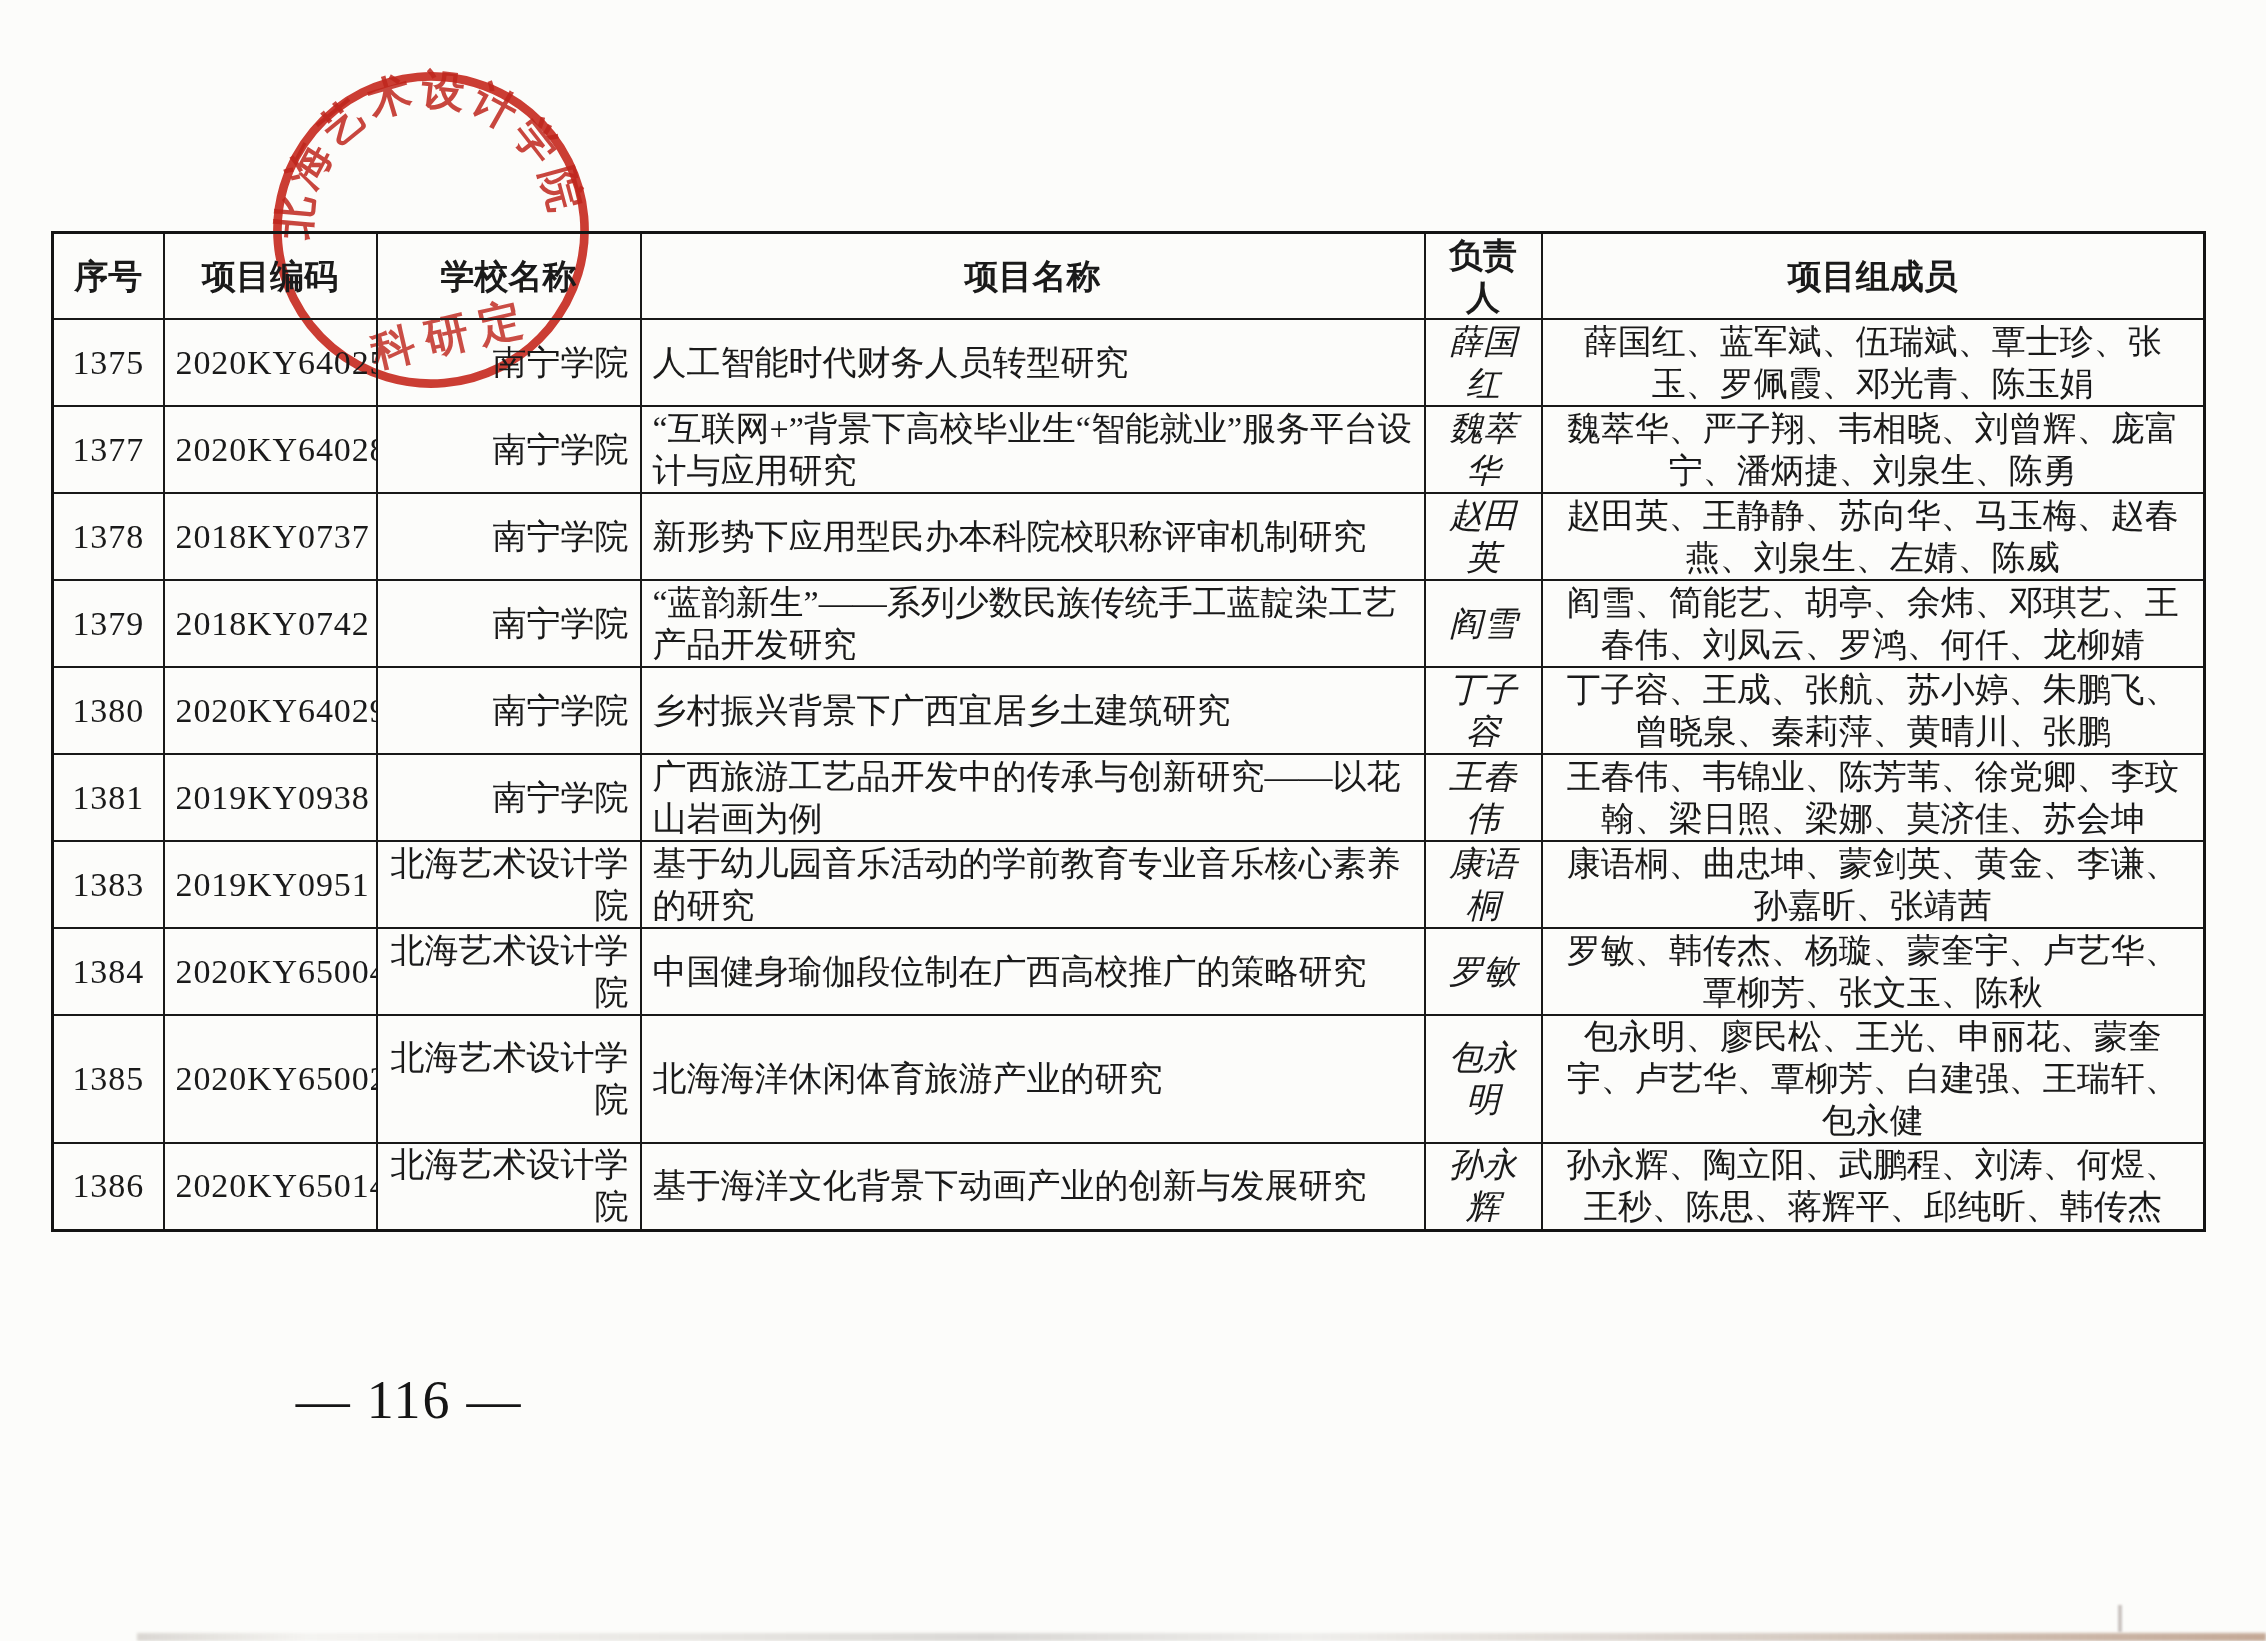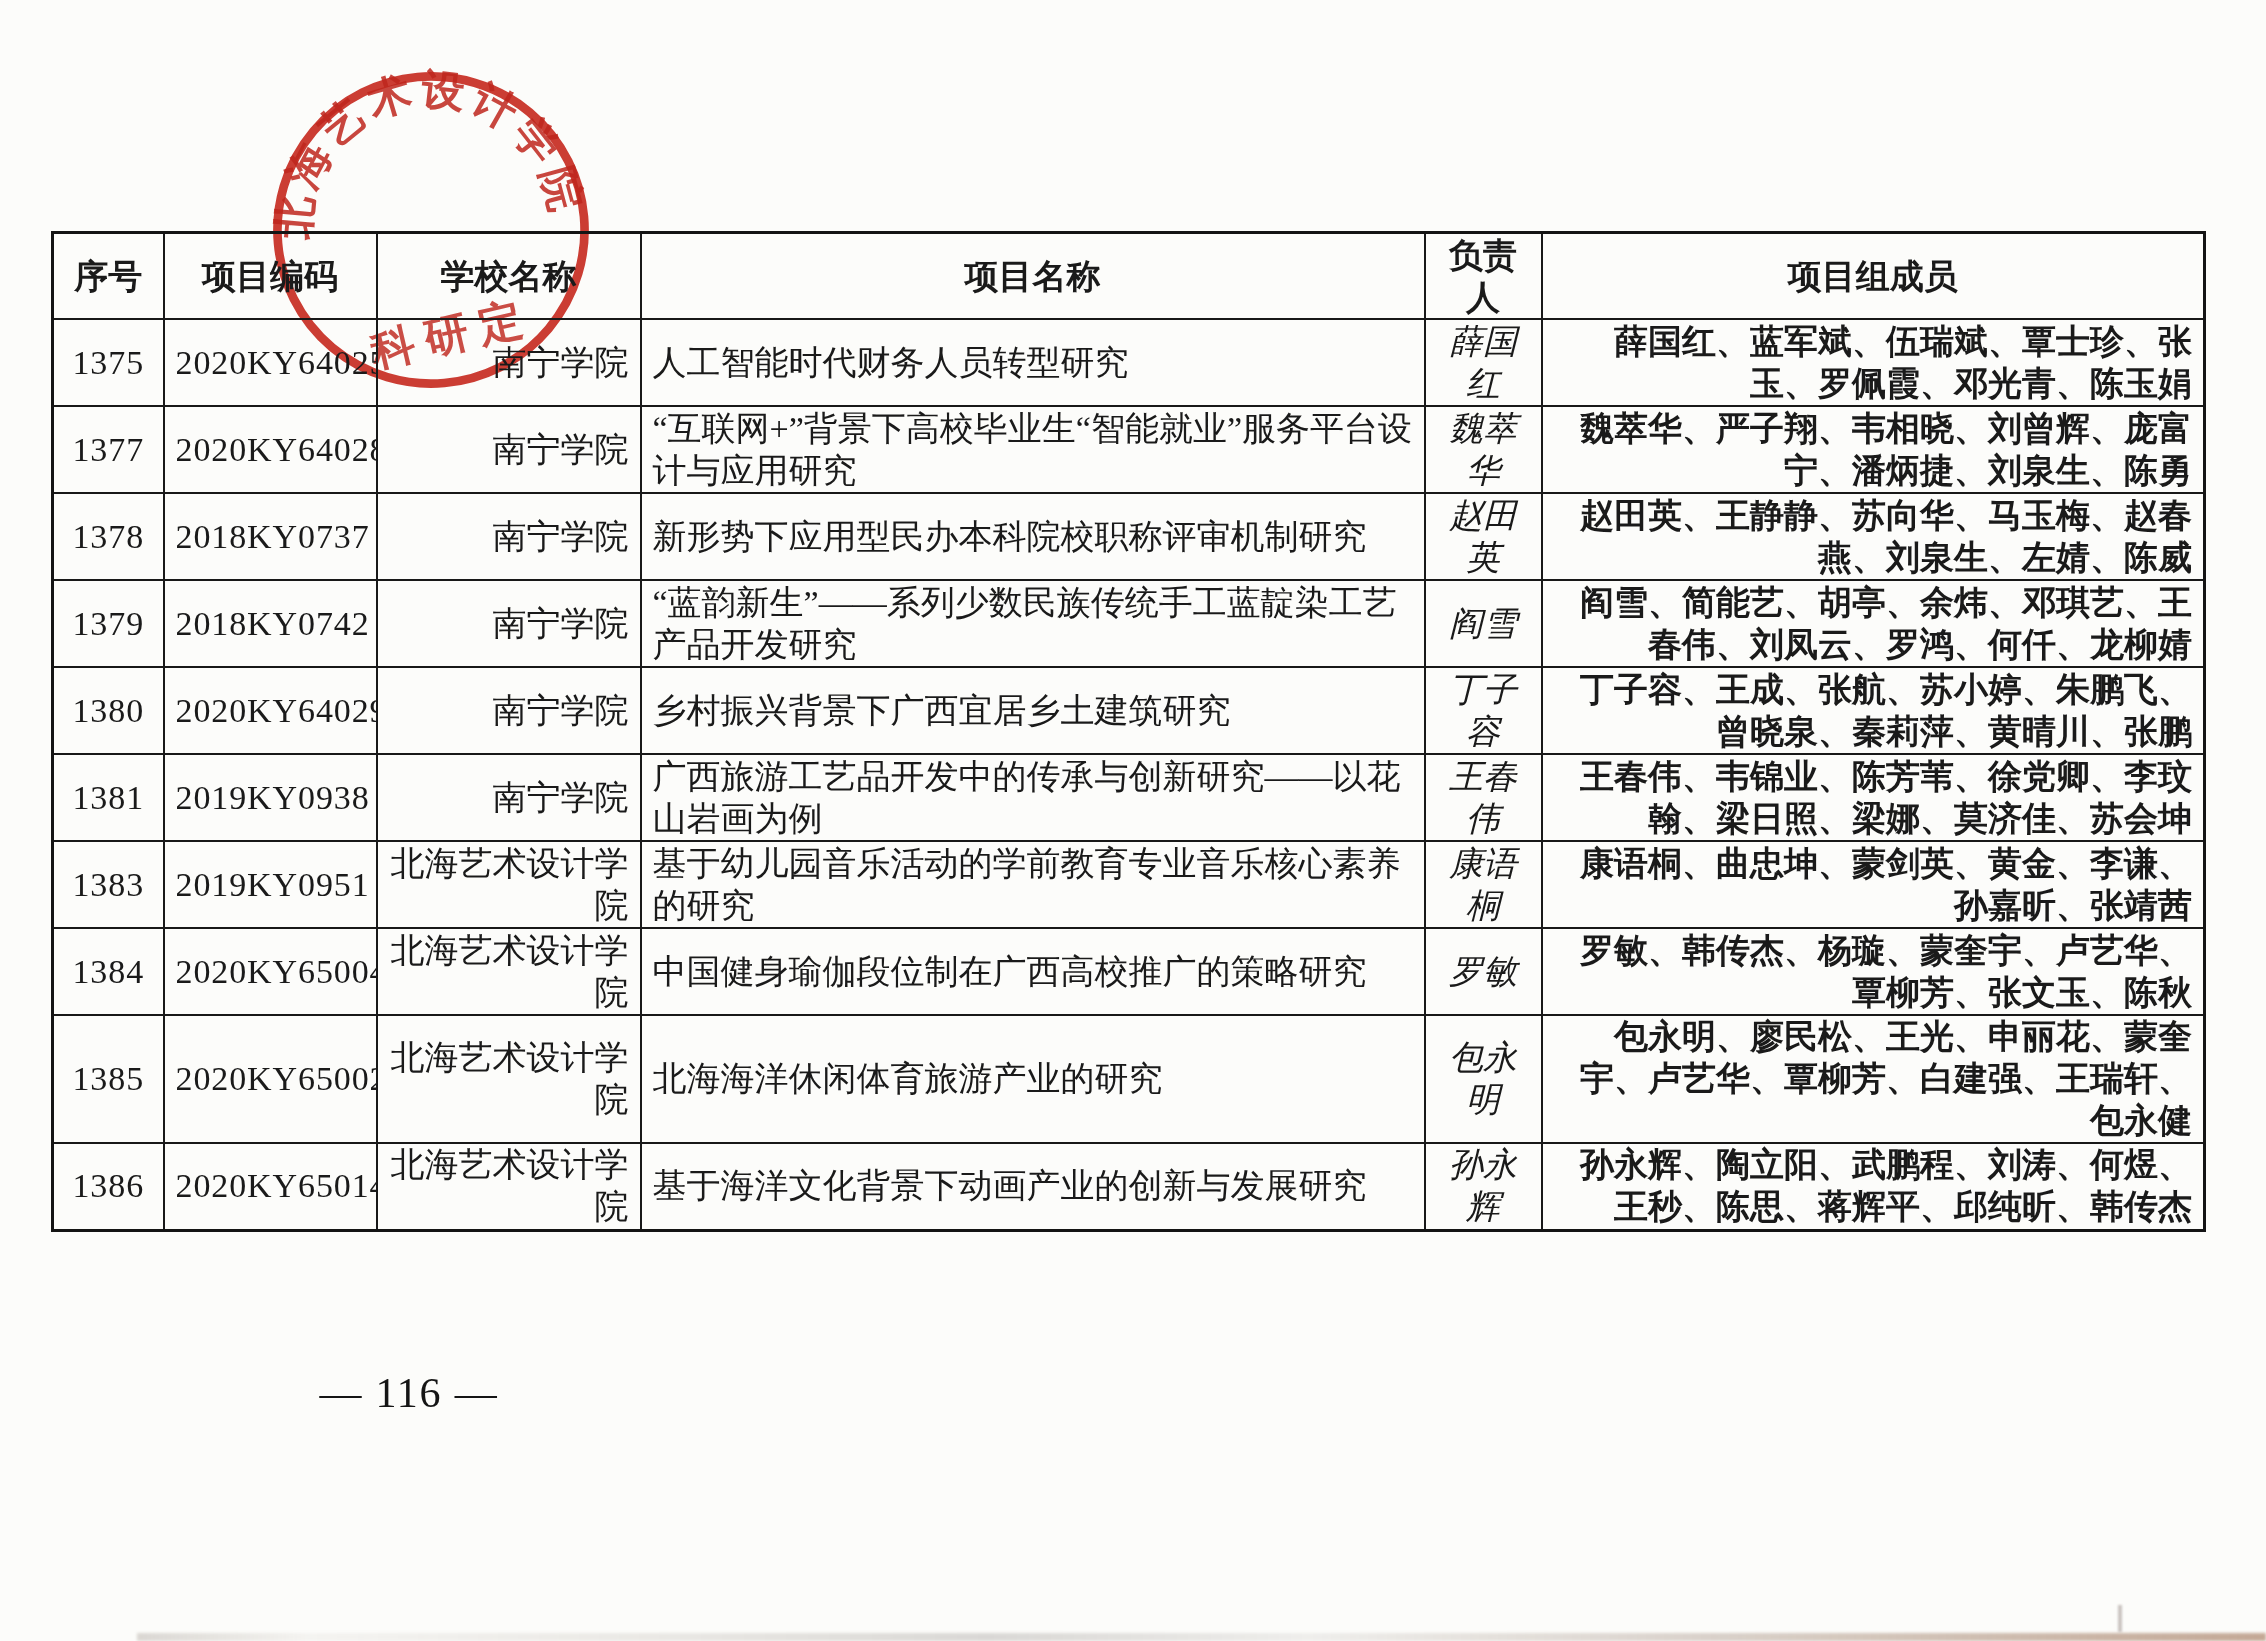--- a/index.html
+++ b/index.html
@@ -32,38 +32,38 @@
     font-weight:bold;font-size:35px;line-height:40px;
     text-align:center;padding:0 3.7px;
     border-bottom-width:4.6px;
   }
   tbody tr{height:87px;}
   td.c-no{text-align:center;font-size:35px;letter-spacing:0.9px;}
   td.c-code{text-align:center;font-size:33px;letter-spacing:0.9px;}
   td.c-school{text-align:right;padding:0 3.7px;}
   td.c-title{text-align:left;}
   td.c-leader{text-align:center;padding:0 3.7px;font-style:italic;}
-  td.c-members{text-align:right;font-weight:bold;}
+  td.c-members{text-align:center;}
 
   
   svg.stamp{
     position:absolute;left:261px;top:60px;width:340px;height:340px;
     mix-blend-mode:multiply;
     transform:rotate(-5deg);transform-origin:50% 50%;
     pointer-events:none;
   }
   .seal-text{
     font-family:"Liberation Serif","DejaVu Serif",serif;
     font-weight:bold;
   }
 
   
   .pagenum{
     position:absolute;left:281px;top:1369px;width:256px;
-    text-align:center;font-size:42px;letter-spacing:1.8px;
+    text-align:center;font-size:54px;letter-spacing:1.8px;
     color:#151515;
   }
 
   
   .artifact-bottom{
     position:absolute;bottom:0;left:137px;right:0;height:8.2px;
     background:linear-gradient(to right,
       rgba(100,85,70,.22) 0%,rgba(100,85,70,.05) 8%,
       rgba(100,85,70,.12) 25%,rgba(60,50,45,.18) 40%,
       rgba(60,50,45,.07) 55%,rgba(110,75,50,.25) 75%,

